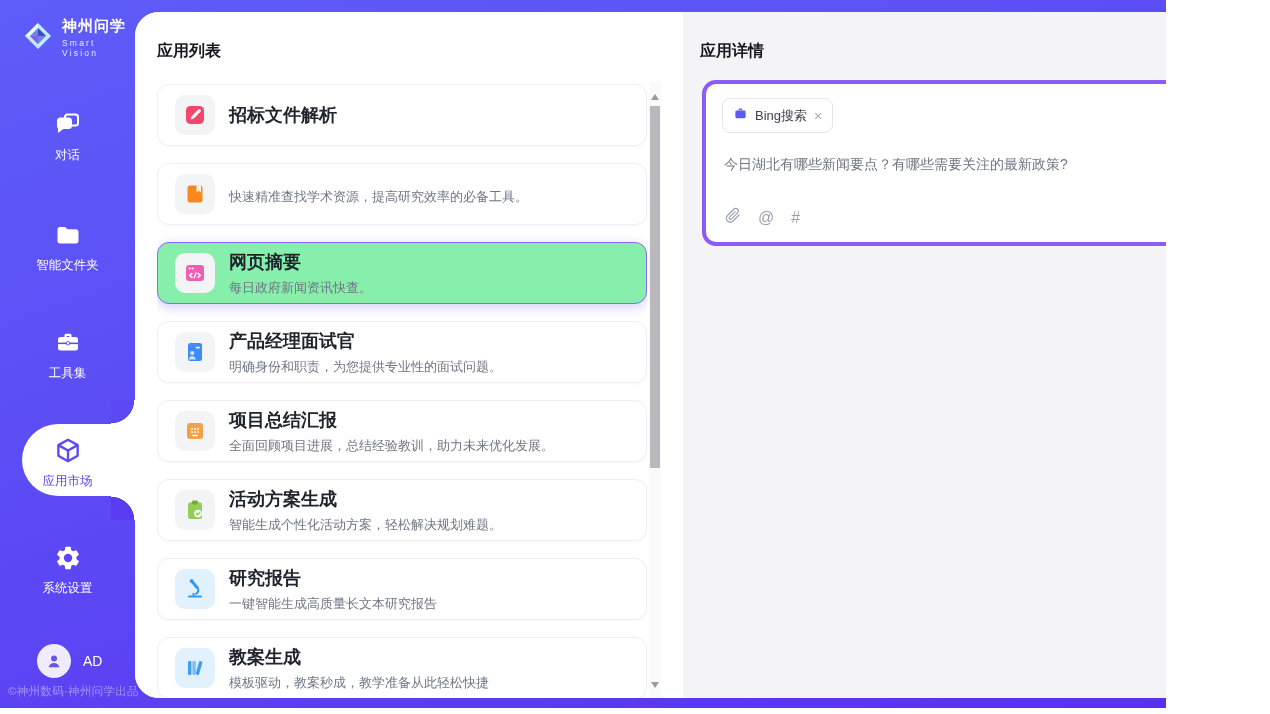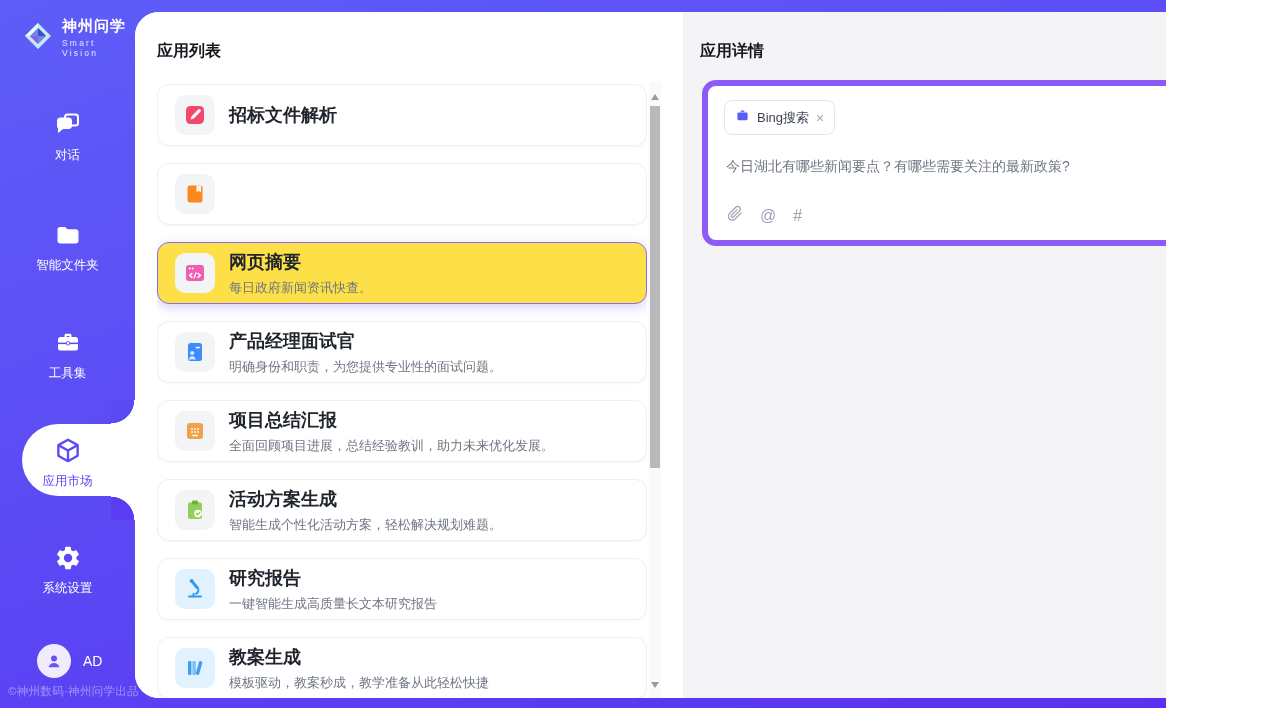--- a/index.html
+++ b/index.html
@@ -47,40 +47,40 @@
 
   
   .list-panel { position:relative; width:548px; background:#fff; flex:none; }
   .panel-title { font-size:16px; font-weight:700; color:#15181e; }
   .list-panel .panel-title { position:absolute; left:22px; top:29px; }
   .list-viewport { position:absolute; left:22px; top:72px; width:490px; bottom:0; overflow:hidden; }
 
   .app-card { display:flex; align-items:center; gap:14px; height:62px; margin-bottom:17px;
               background:#fff; border:1px solid #efeff3; border-radius:12px; padding-left:17px;
               box-shadow:0 1px 3px rgba(20,20,40,.04); cursor:pointer; }
-  .app-card.selected { background:#fde047; border:1px solid #8a6bf8;
+  .app-card.selected { background:#86efac; border:1px solid #8a6bf8;
               box-shadow:0 3px 12px rgba(122,86,245,.30); }
   .app-ico { width:40px; height:40px; border-radius:10px; background:#f3f4f6; flex:none;
              display:flex; justify-content:center; align-items:center; }
   .app-ico.blue-bg { background:#e1f1fe; }
   .app-card .t { font-size:18px; font-weight:700; color:#20242c; }
   .app-card .d { font-size:13px; color:#6f7683; margin-top:5px; }
 
   
   .scrollbar { position:absolute; left:514px; top:70px; width:12px; bottom:0; background:#fafafa; }
   .sb-btn { position:absolute; left:2px; width:8px; height:8px; cursor:pointer; }
   .sb-up   { top:12px;  width:0; height:0; left:2px; border-left:4px solid transparent; border-right:4px solid transparent; border-bottom:6px solid #9a9aa2; }
   .sb-down { bottom:10px; width:0; height:0; left:2px; border-left:4px solid transparent; border-right:4px solid transparent; border-top:6px solid #9a9aa2; }
   .sb-thumb { position:absolute; left:1px; top:24px; width:10px; height:362px; background:#b9b9bd; cursor:pointer; }
 
   
   .detail-panel { position:relative; flex:1; background:#f4f4f6; }
   .detail-panel .panel-title { position:absolute; left:17px; top:29px; }
   .detail-card { position:absolute; left:19px; top:68px; width:520px; height:166px;
-                 background:#fff; border:6px solid #8b5cf6; border-radius:14px; }
+                 background:#fff; border:4px solid #8b5cf6; border-radius:14px; }
   .tool-tag { position:absolute; left:16px; top:14px; display:flex; align-items:center; gap:7px;
               border:1px solid #e4e5ea; border-radius:8px; padding:7px 10px; background:#fff; cursor:pointer; }
   .tool-tag .tlbl { font-size:13px; color:#3c4250; }
   .tool-tag .close { font-size:14px; color:#a3a8b3; line-height:1; cursor:pointer; }
   .question { position:absolute; left:18px; top:70px; width:480px; font-size:14px; color:#6e7583; line-height:1.5; cursor:text; }
   .composer { position:absolute; left:18px; bottom:14px; display:flex; align-items:center; gap:17px; }
   .composer .glyph { font-size:16px; color:#9aa1ae; cursor:pointer; }
   .run-btn { position:absolute; right:16px; top:259px; width:51px; height:30px; background:#e2dbfb;
              color:#7358f2; font-size:14px; border:none; border-radius:8px; cursor:pointer;
              display:flex; justify-content:center; align-items:center; }
@@ -195,20 +195,21 @@
         </div>
 
         <div class="app-card">
           <span class="app-ico">
             <svg width="24" height="24" viewBox="0 0 24 24">
               <rect x="4.5" y="3.5" width="15" height="17" rx="2.5" fill="#f9881f"></rect>
               <path d="M13.5 3.5h4.5v7l-2.2-1.8-2.3 1.8z" fill="#fff" opacity=".9"></path>
             </svg>
           </span>
           <span>
+            <div class="d">快速精准查找学术资源，提高研究效率的必备工具。</div>
           </span>
         </div>
 
         <div class="app-card selected">
           <span class="app-ico">
             <svg width="24" height="24" viewBox="0 0 24 24">
               <rect x="3" y="4" width="18" height="16" rx="3" fill="#ee5fb2"></rect>
               <circle cx="6.6" cy="7.4" r="1" fill="#fff"></circle>
               <circle cx="9.6" cy="7.4" r="1" fill="#fff"></circle>
               <g fill="none" stroke="#fff" stroke-width="1.4" stroke-linecap="round" stroke-linejoin="round">

